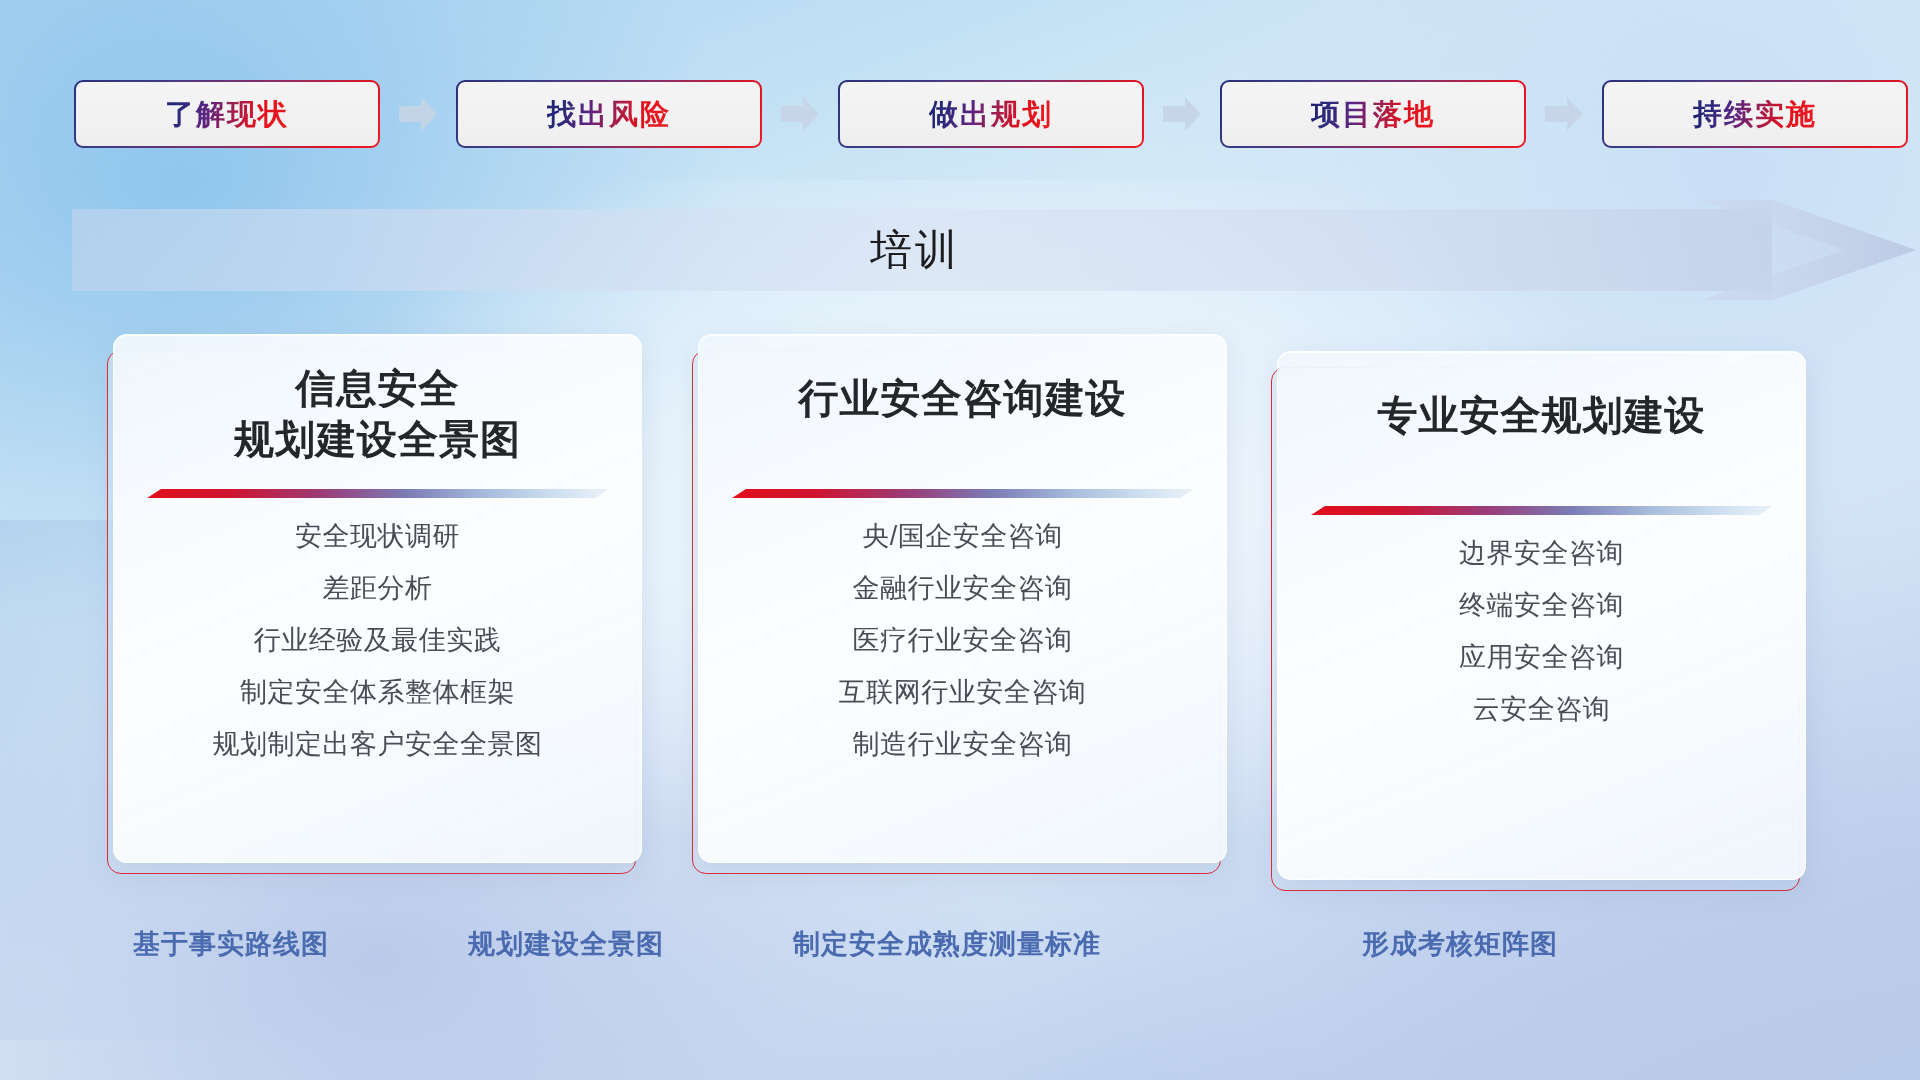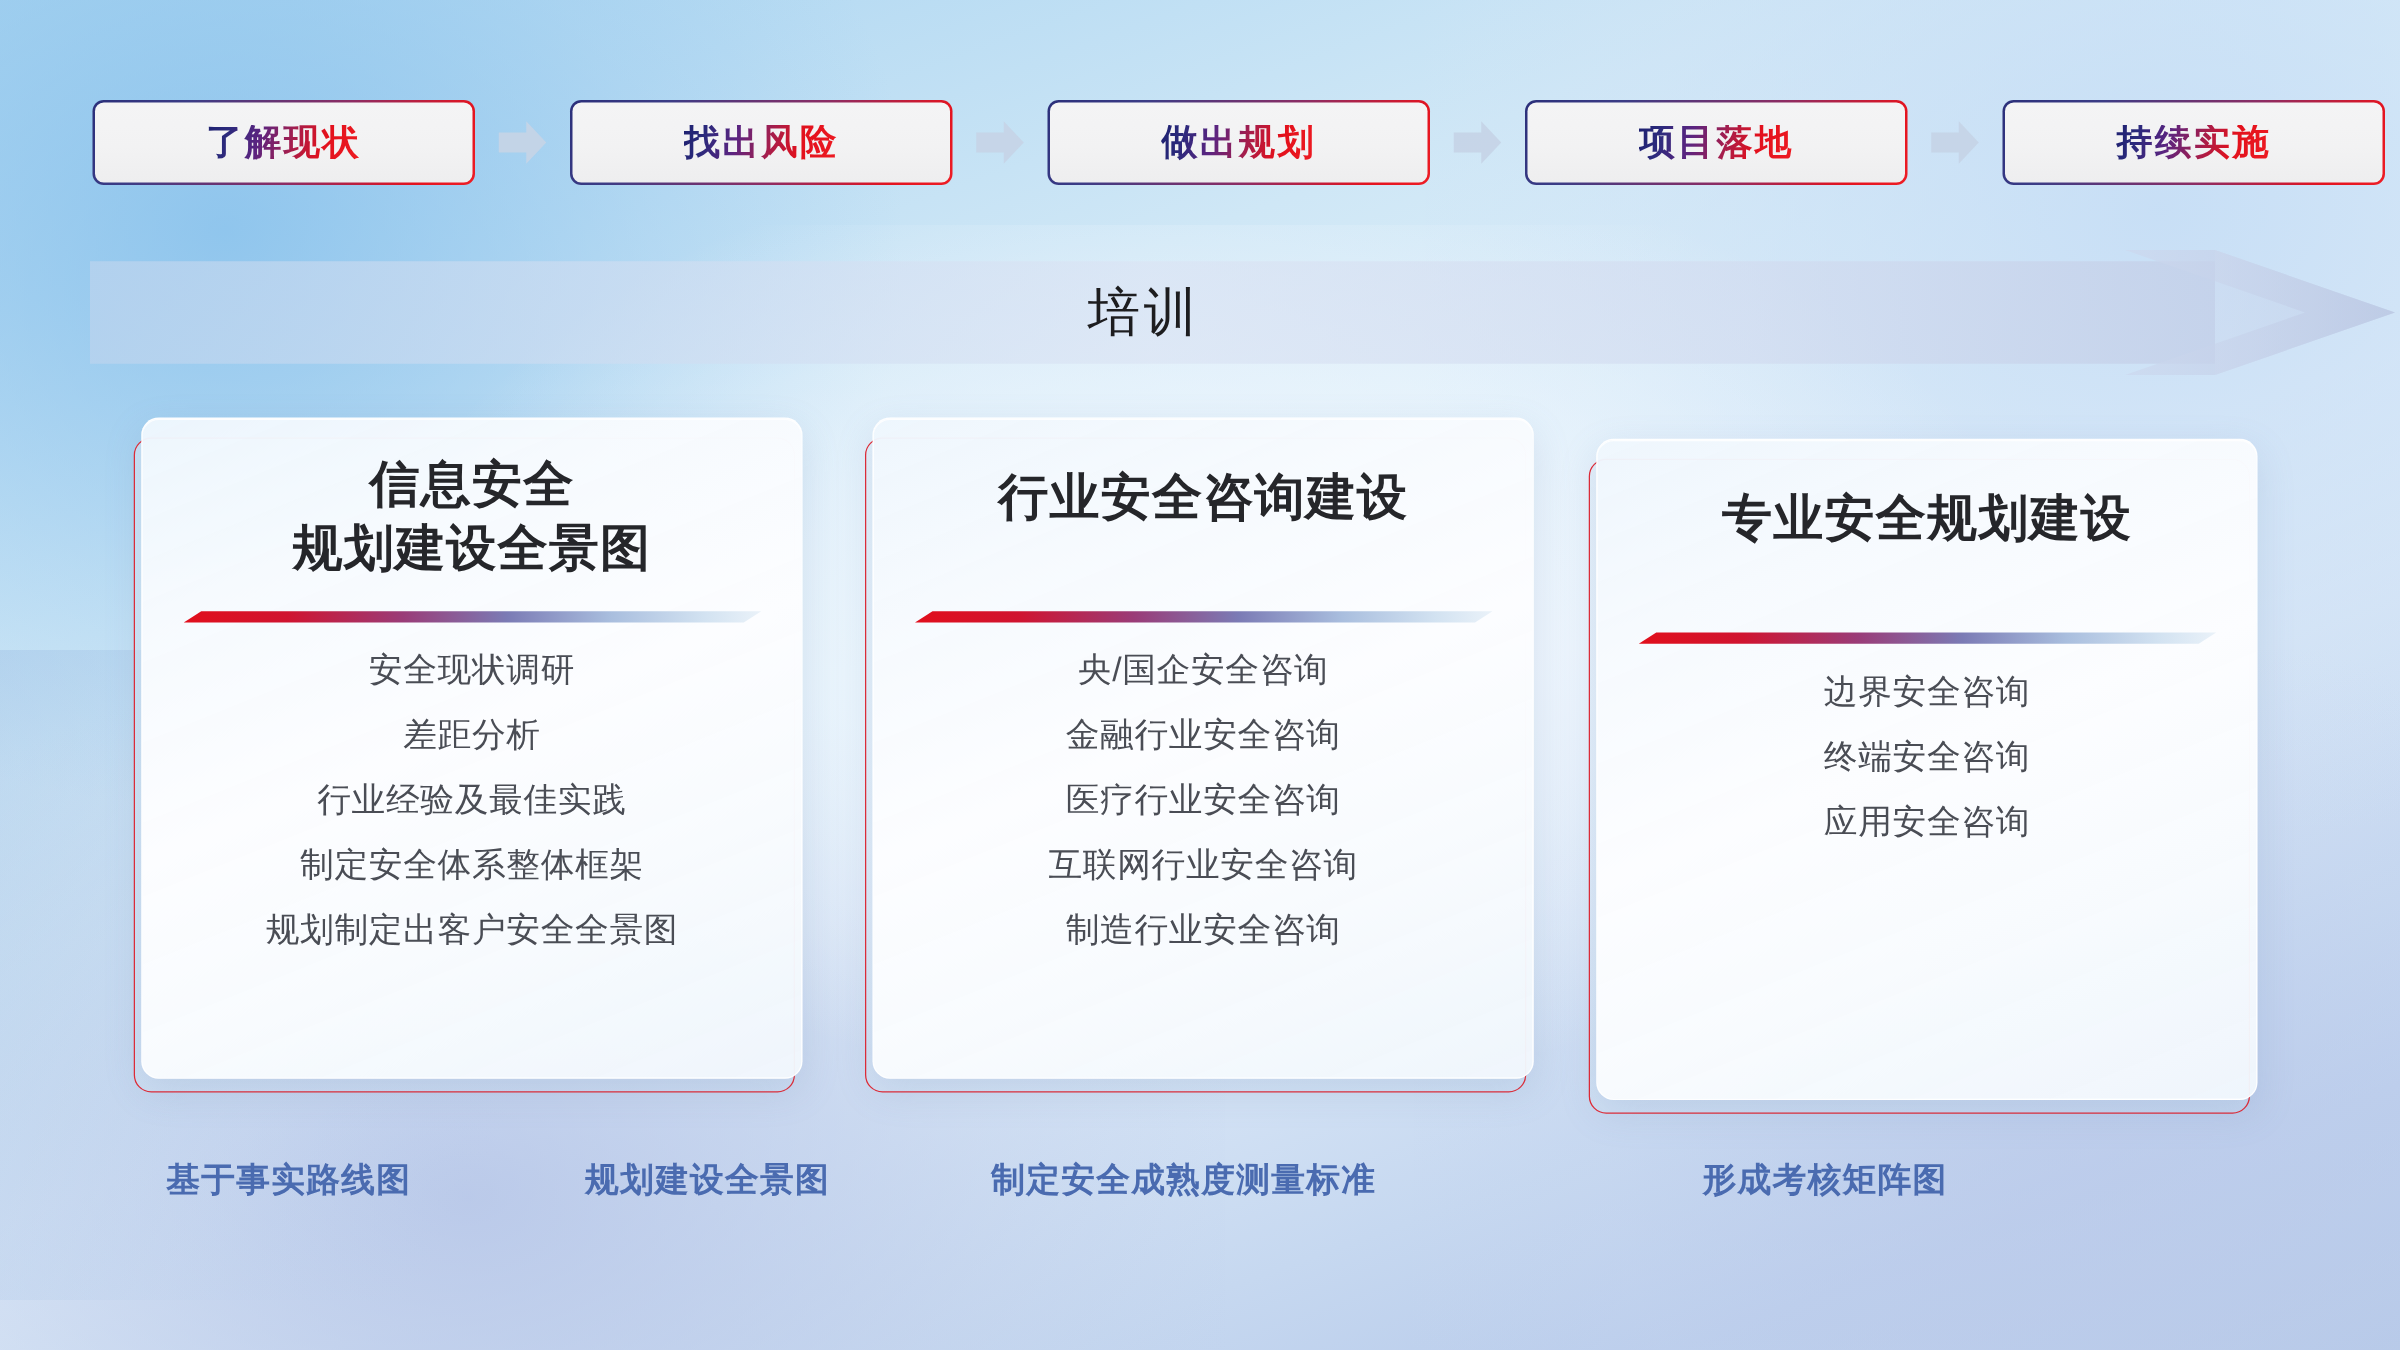--- a/index.html
+++ b/index.html
@@ -429,20 +429,21 @@
                 <stop offset="100%" stop-color="#eaf2f9"></stop>
               </linearGradient>
             </defs>
             <path d="M0 11 L14 2 L462 2 L448 11 Z" fill="url(#divGrad3)"></path>
           </svg>
         </div>
         <ul class="card-list">
           <li>边界安全咨询</li>
           <li>终端安全咨询</li>
           <li>应用安全咨询</li>
+          <li>云安全咨询</li>
         </ul>
       </div>
     </div>
 
   </div>
 
   <div id="bottom-labels">
     <span class="bottom-label" style="left:133px;">基于事实路线图</span>
     <span class="bottom-label" style="left:468px;">规划建设全景图</span>
     <span class="bottom-label" style="left:793px;">制定安全成熟度测量标准</span>

